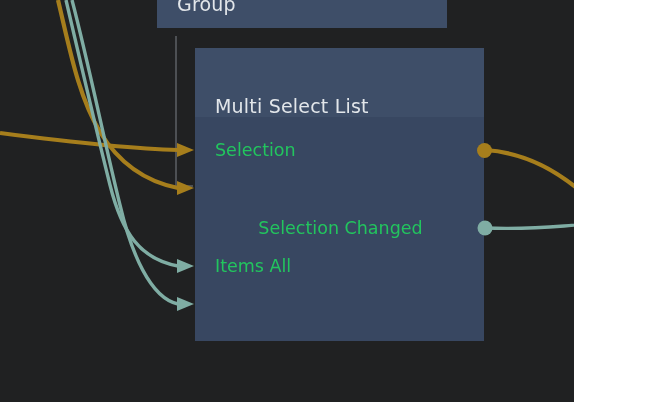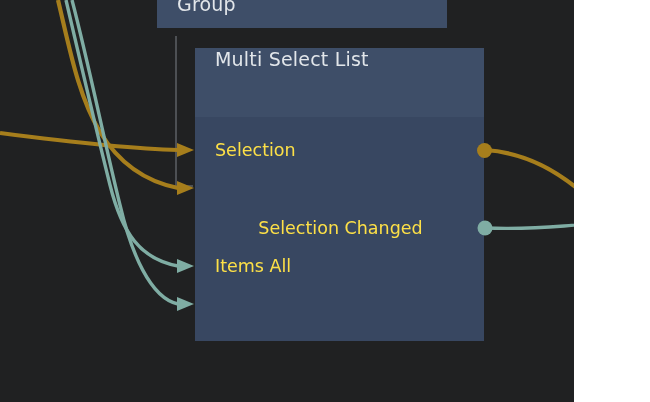--- a/index.html
+++ b/index.html
@@ -17,21 +17,21 @@
   .node {
     position: absolute;
     box-sizing: border-box;
   }
   .node-header {
     position: absolute;
     left: 0; top: 0; right: 0;
     height: 69px;
     background: #3e4e68;
     display: flex;
-    align-items: flex-start;
+    align-items: flex-end;
   }
   .node-title {
     color: #e2e6ea;
     font-size: 19px;
     padding-left: 20px;
     letter-spacing: 0.2px;
     white-space: nowrap;
   }
   .group-node {
     left: 157px; top: -34px;
@@ -47,21 +47,21 @@
     left: 195px; top: 48px;
     width: 289px; height: 293px;
     background: #384761;
   }
   .row {
     position: absolute;
     left: 20px; right: 18px;
     height: 24px;
     line-height: 24px;
     font-size: 17.5px;
-    color: #fde047;
+    color: #22c55e;
     white-space: nowrap;
   }
   .row.output { text-align: center; }
   .wires {
     position: absolute;
     left: 0; top: 0;
     pointer-events: none;
   }
 </style>
 </head>

